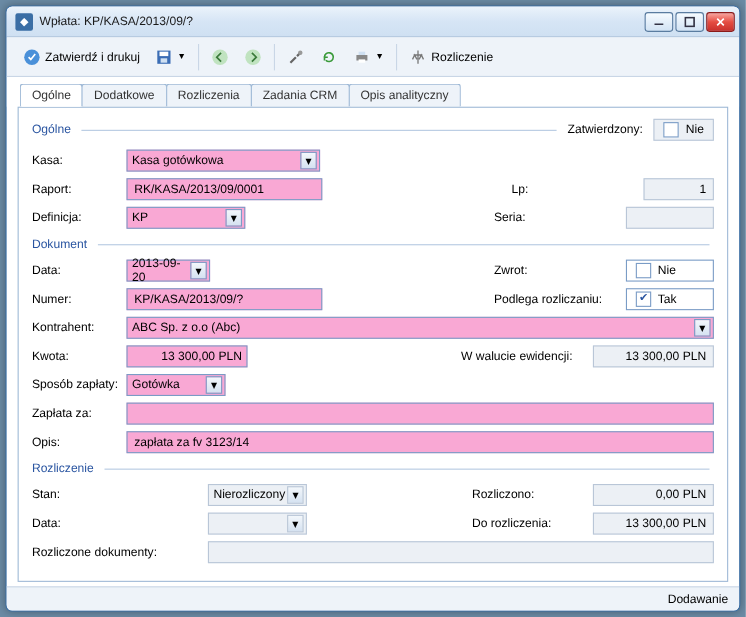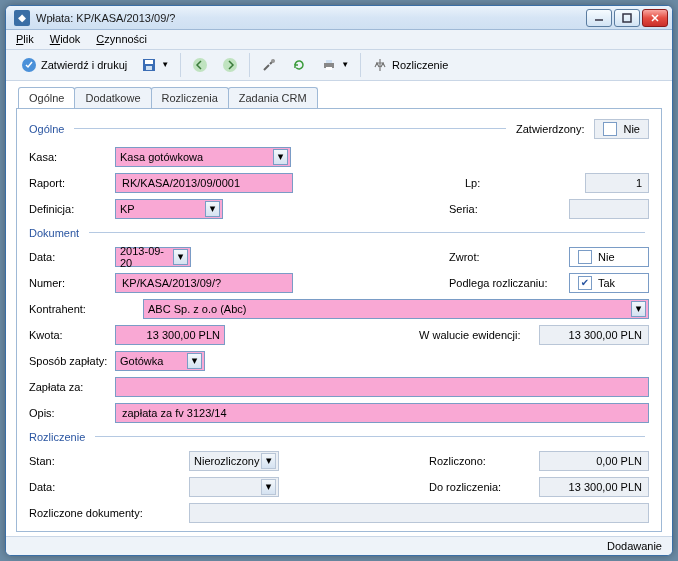--- a/index.html
+++ b/index.html
@@ -59,25 +59,20 @@
           </svg>
         </div>
       <div class="winbtn close">
           <svg viewBox="0 0 10 10">
             <path d="M2 2l6 6M8 2l-6 6" stroke="#fff" stroke-width="1.5"></path>
           </svg>
         </div>
     </div>
   </div>
 
-  <div class="menubar">
-    <span><span class="mnemonic">P</span><span>lik</span></span>
-    <span><span class="mnemonic">W</span>idok</span>
-    <span><span class="mnemonic">C</span>zynności</span>
-  </div>
 
   <div class="toolbar">
     <div class="tbtn">
       <span class="ico">
           <svg viewBox="0 0 16 16">
             <circle cx="8" cy="8" r="7" fill="#4a90d9"></circle>
             <path d="M5 8l2 2 4-5" stroke="#fff" stroke-width="1.5" fill="none"></path>
           </svg>
         </span>
       <span>Zatwierdź i drukuj</span>
@@ -145,20 +140,21 @@
         </span>
       <span>Rozliczenie</span>
     </div>
   </div>
 
   <div class="tabs">
     <div class="tab active">Ogólne</div>
     <div class="tab">Dodatkowe</div>
     <div class="tab">Rozliczenia</div>
     <div class="tab">Zadania CRM</div>
+    <div class="tab">Opis analityczny</div>
   </div>
 
   <div class="tabpanel">
 
     <div class="group-head">
       <span class="group-label">Ogólne</span>
       <div class="hr-line"></div>
       <span>Zatwierdzony:</span>
       <div class="zatw-pill" style="margin-left:4px;">
         <span class="checkbox-box"></span>
@@ -222,21 +218,21 @@
       <div class="rightcol">
         <span class="rlabel">Podlega rozliczaniu:</span>
         <div class="zatw-pill" style="width:80px; background:#fff; border-color:#7a9cc6;">
           <span class="checkbox-box checked"></span>
           <span>Tak</span>
         </div>
       </div>
     </div>
     <div class="row">
       <span class="label">Kontrahent:</span>
-      <div class="combo" style="flex:1;margin-left:28px;">
+      <div class="combo" style="flex:1;">
         <span style="flex:1;">ABC Sp. z o.o (Abc)</span>
         <div class="dropbtn">▾</div>
       </div>
     </div>
     <div class="row">
       <span class="label">Kwota:</span>
       <div class="textin" style="width:110px; justify-content:flex-end;">
         <input style="text-align: right;" value="13 300,00 PLN">
       </div>
       <div class="rightcol">

